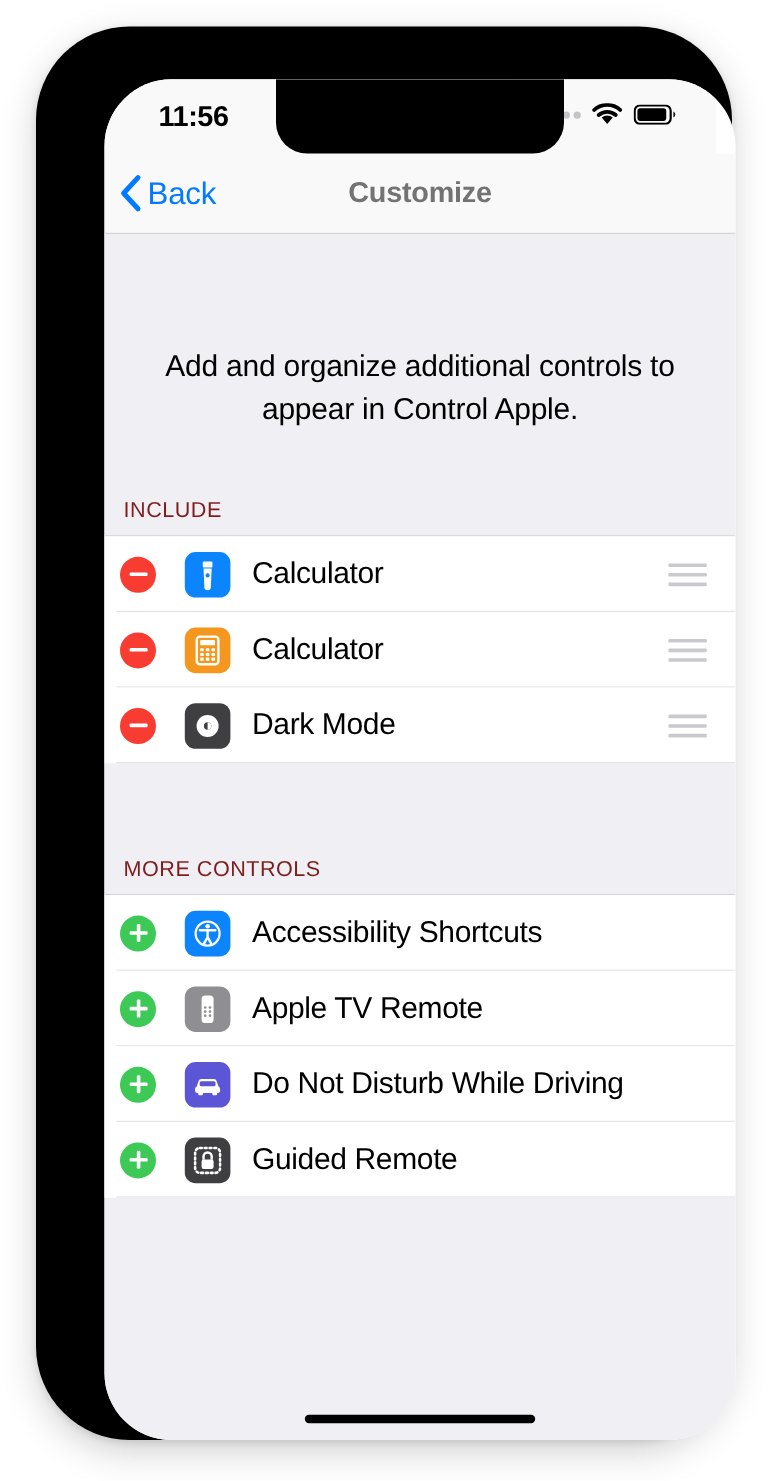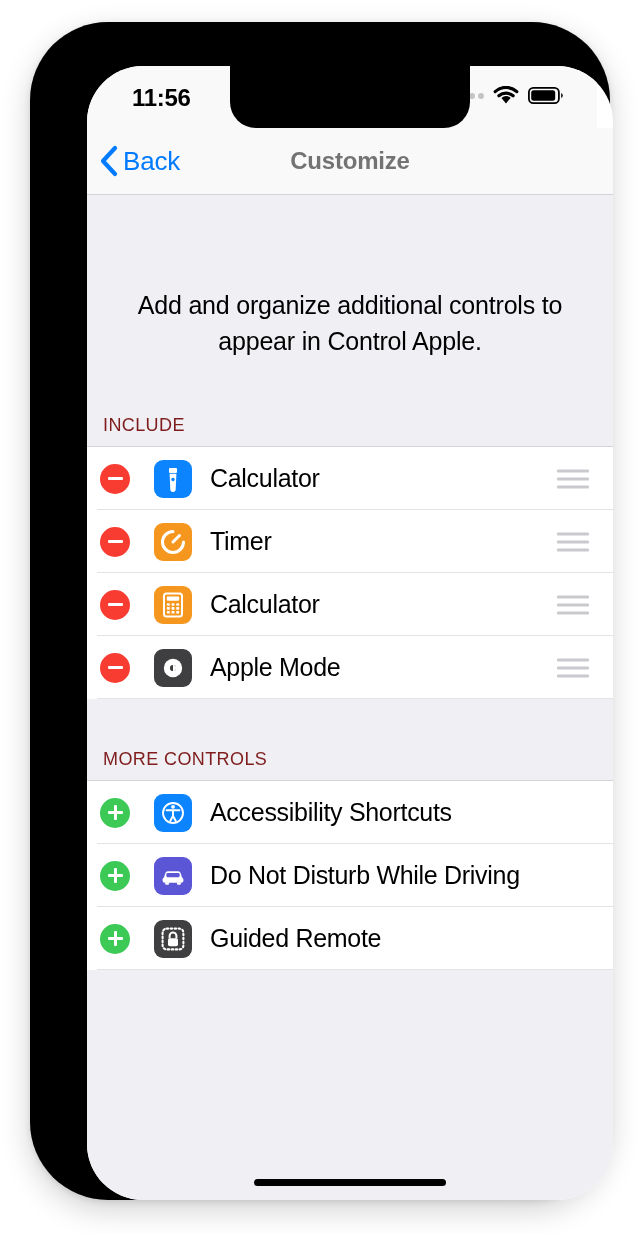--- a/index.html
+++ b/index.html
@@ -147,21 +147,21 @@
     letter-spacing: -0.2px;
   }
 
   .section-header {
     background: #efeff4;
     padding: 56px 0 10px 16px;
     font-size: 18px;
     color: #7f1d1d;
     letter-spacing: 0.4px;
   }
-  .section-header.tight { padding-top: 50px; }
+  .section-header.tight { padding-top: 78px; }
 
   .list-group {
     background: #ffffff;
     border-top: 1px solid #d4d4d8;
   }
 
   .row {
     position: relative;
     height: 63px;
     display: flex;
@@ -317,37 +317,20 @@
               </svg>
           </div>
           <div class="row-label">Calculator</div>
           <div class="reorder-handle">
               <div class="reorder-line"></div>
               <div class="reorder-line"></div>
               <div class="reorder-line"></div>
             </div>
         </div>
 
-        <div class="row">
-          <div class="action-btn remove">
-              <div class="action-bar"></div>
-            </div>
-          <div class="app-icon" style="background:#f5961e">
-            <svg width="38" height="38" viewBox="0 0 38 38">
-                <path d="M19 8.5 a10.5 10.5 0 1 0 10.5 10.5" stroke="#fff" stroke-width="3" fill="none" stroke-linecap="round"></path>
-                <path d="M19 19 L25.5 12.5" stroke="#fff" stroke-width="3" stroke-linecap="round"></path>
-              </svg>
-          </div>
-          <div class="row-label">Timer</div>
-          <div class="reorder-handle">
-              <div class="reorder-line"></div>
-              <div class="reorder-line"></div>
-              <div class="reorder-line"></div>
-            </div>
-        </div>
 
         <div class="row">
           <div class="action-btn remove">
               <div class="action-bar"></div>
             </div>
           <div class="app-icon" style="background:#f5961e">
             <svg width="38" height="38" viewBox="0 0 38 38">
                 <rect x="10" y="7.5" width="18" height="23" rx="2.5" fill="none" stroke="#fff" stroke-width="2"></rect>
                 <rect x="12.8" y="10.4" width="12.4" height="4.4" rx="1" fill="#fff"></rect>
                 <g fill="#fff">
@@ -378,21 +361,21 @@
               <div class="action-bar"></div>
             </div>
           <div class="app-icon" style="background:#3f3f41">
             <svg width="38" height="38" viewBox="0 0 38 38">
                 <circle cx="19" cy="19" r="9.2" fill="#fff"></circle>
                 <path d="M19 9.8 a9.2 9.2 0 0 1 0 18.4 a9.2 9.2 0 0 0 0 -18.4 Z" fill="#3f3f41"></path>
                 <circle cx="19" cy="19" r="3.1" fill="#3f3f41"></circle>
                 <path d="M19 15.9 a3.1 3.1 0 0 1 0 6.2 Z" fill="#fff"></path>
               </svg>
           </div>
-          <div class="row-label">Apple Mode</div>
+          <div class="row-label">Dark Mode</div>
           <div class="reorder-handle">
               <div class="reorder-line"></div>
               <div class="reorder-line"></div>
               <div class="reorder-line"></div>
             </div>
         </div>
       </div>
 
       <div class="section-header tight">MORE CONTROLS</div>
       <div class="list-group">
@@ -407,20 +390,40 @@
                 <circle cx="19" cy="19" r="10" fill="none" stroke="#fff" stroke-width="1.9"></circle>
                 <circle cx="19" cy="12.8" r="1.9" fill="#fff"></circle>
                 <path d="M12.6 16.2 h12.8" stroke="#fff" stroke-width="2" stroke-linecap="round"></path>
                 <path d="M19 16.4 v5.6 l-2.8 5 M19 22 l2.8 5" stroke="#fff" stroke-width="2" fill="none" stroke-linecap="round"></path>
               </svg>
           </div>
           <div class="row-label">Accessibility Shortcuts</div>
         </div>
 
 
+        <div class="row">
+          <div class="action-btn add">
+              <div class="action-bar"></div>
+              <div class="plus-v"></div>
+            </div>
+          <div class="app-icon" style="background:#8e8e93">
+            <svg width="38" height="38" viewBox="0 0 38 38">
+                <rect x="14" y="7.5" width="10" height="23" rx="3" fill="#fff"></rect>
+                <g fill="#8e8e93">
+                  <circle cx="17" cy="17.6" r="1.1"></circle>
+                  <circle cx="21" cy="17.6" r="1.1"></circle>
+                  <circle cx="17" cy="21" r="1.1"></circle>
+                  <circle cx="21" cy="21" r="1.1"></circle>
+                  <circle cx="17" cy="24.4" r="1.1"></circle>
+                  <circle cx="21" cy="24.4" r="1.1"></circle>
+                </g>
+              </svg>
+          </div>
+          <div class="row-label">Apple TV Remote</div>
+        </div>
 
         <div class="row">
           <div class="action-btn add">
               <div class="action-bar"></div>
               <div class="plus-v"></div>
             </div>
           <div class="app-icon" style="background:#5a56d6">
             <svg width="38" height="38" viewBox="0 0 38 38">
                 <path d="M9.6 21.4 l1.9 -5.6 a2.4 2.4 0 0 1 2.2 -1.6 h10.6 a2.4 2.4 0 0 1 2.2 1.6 l1.9 5.6 Z" fill="#fff"></path>
                 <rect x="8.6" y="20.4" width="20.8" height="5.4" rx="2.1" fill="#fff"></rect>

